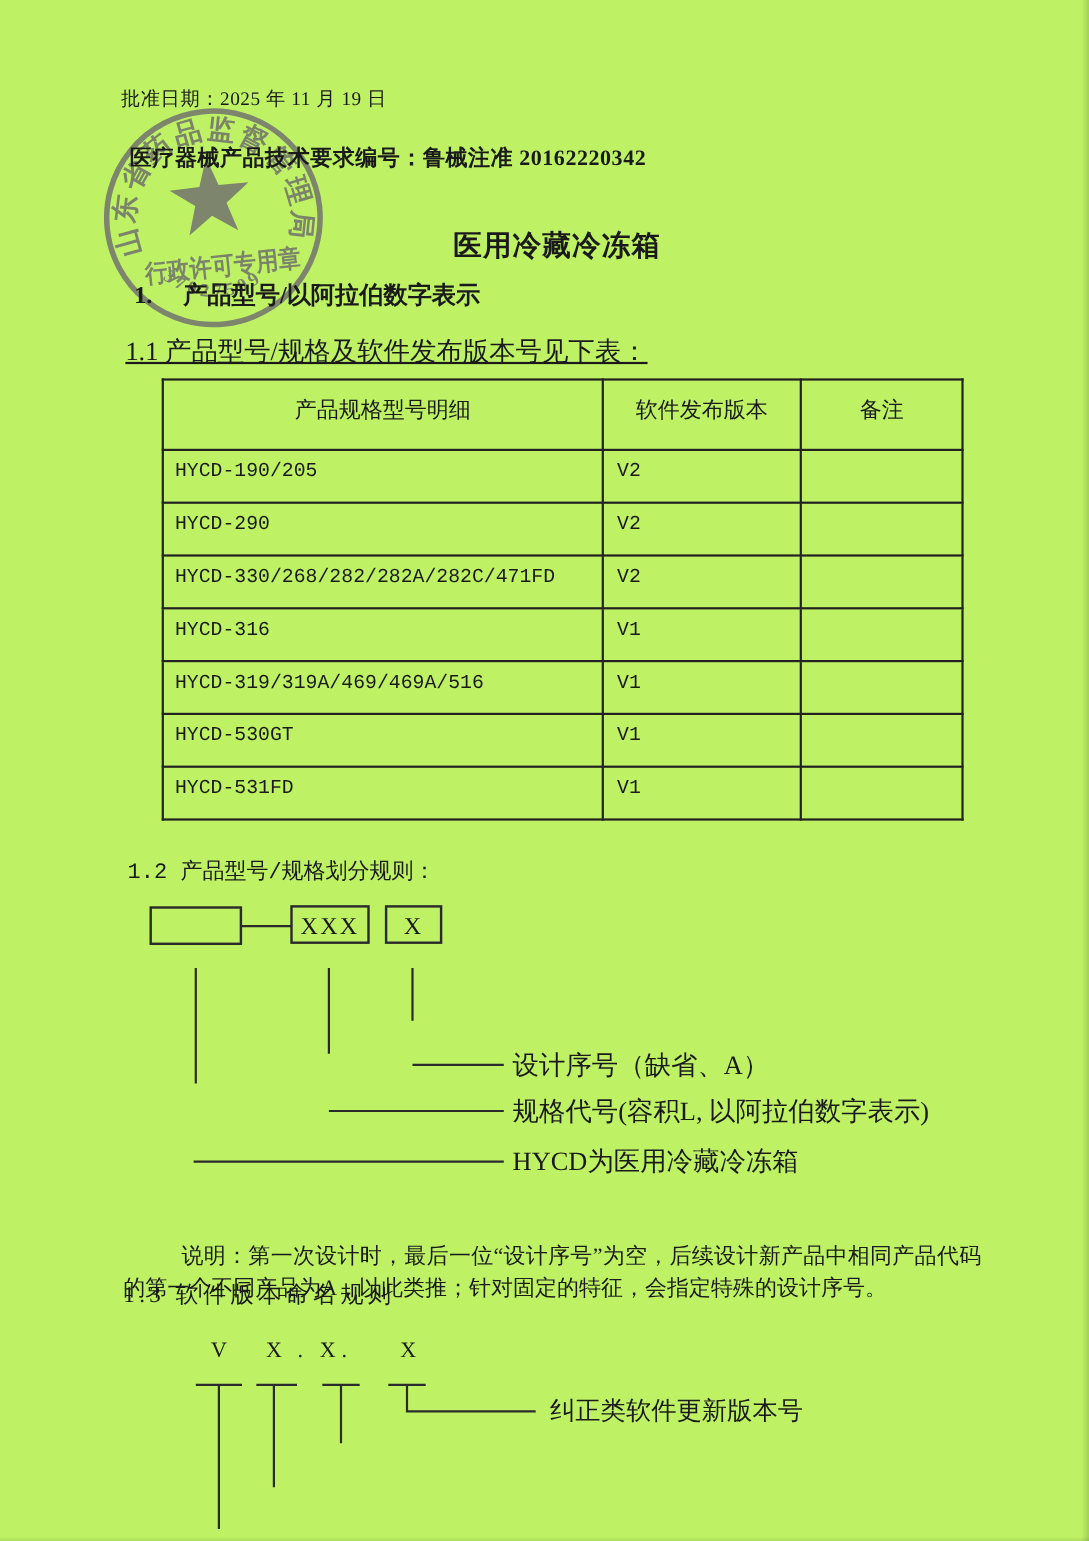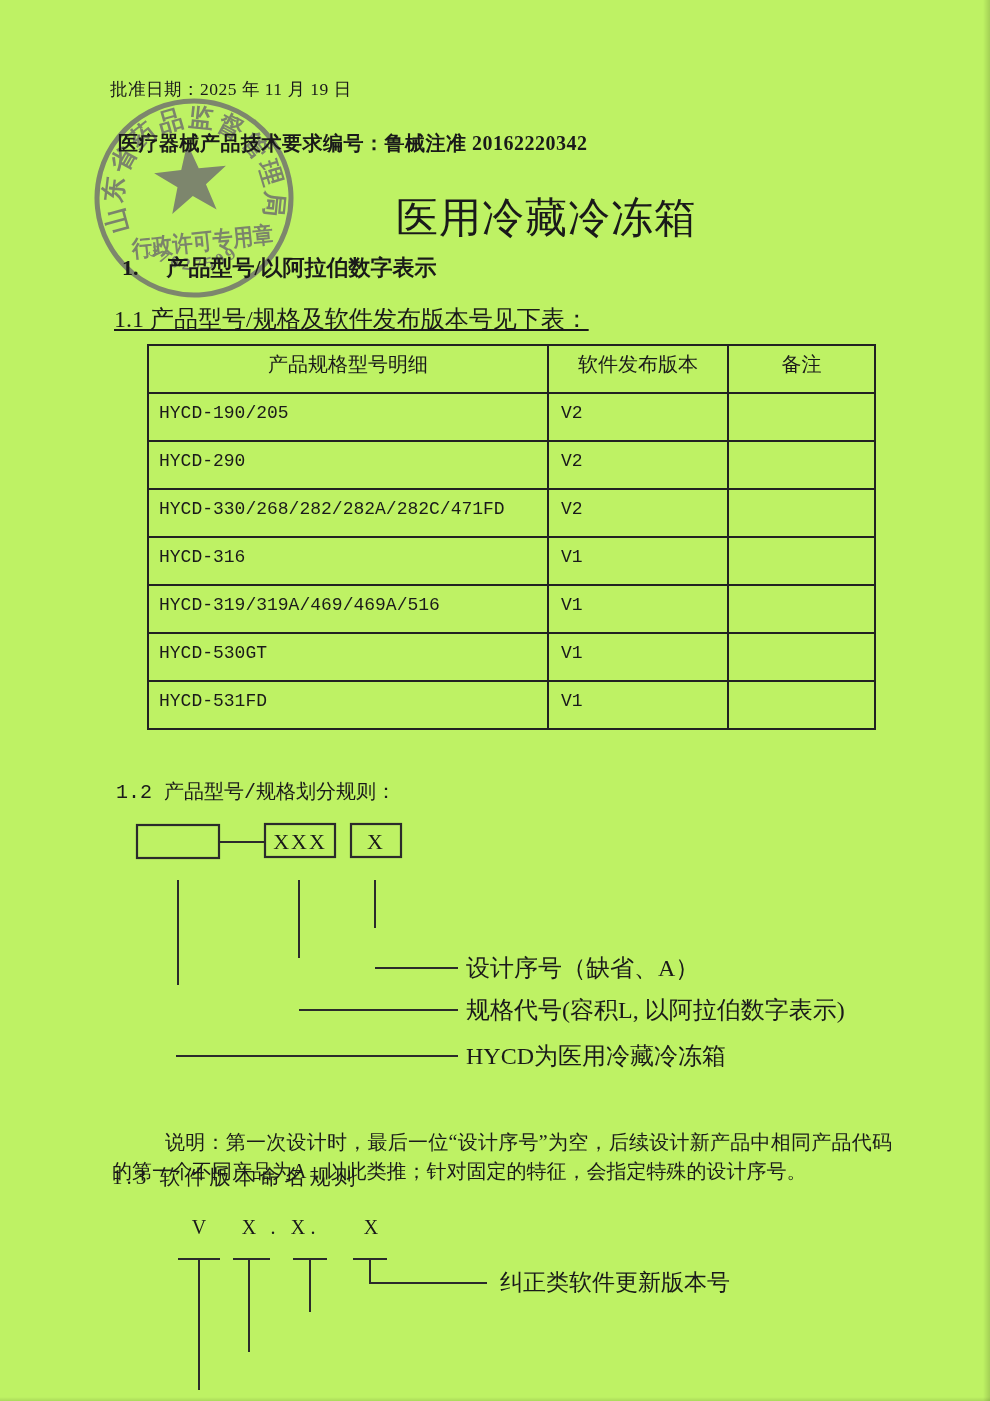--- a/index.html
+++ b/index.html
@@ -11,34 +11,34 @@
   }
   .abs{position:absolute;}
   .edge-right{position:absolute; right:0; top:0; width:7px; height:100%;
     background:linear-gradient(to right,rgba(0,0,0,0),rgba(0,0,0,.14)); }
   .edge-bottom{position:absolute; left:0; bottom:0; width:100%; height:4px;
     background:linear-gradient(to bottom,rgba(0,0,0,0),rgba(0,0,0,.10)); }
 
   .approval{left:110px; top:77px; font-size:17.5px; letter-spacing:.5px;}
   .docnum{left:118px; top:130px; font-size:20px; font-weight:bold; letter-spacing:.5px;}
   .restrict{left:107px; top:160px; font-size:19px; line-height:21px; color:#303030;}
-  .title{left:396px; top:190px; font-size:42px; font-weight:normal; letter-spacing:1px; margin:0;}
+  .title{left:396px; top:190px; font-size:26px; font-weight:bold; letter-spacing:1px; margin:16px;}
 
   .stamp{left:88px; top:92px; width:212px; height:212px; opacity:.82;}
   .seal-ink{stroke:#6f6f6f; fill:none;}
   .seal-text{fill:#6d6d6d; font-family:"Liberation Serif","DejaVu Serif",serif; font-weight:bold;}
 
   .h1sec{left:122px; top:253px; font-size:22px; font-weight:bold;}
   .h1sec .gap{display:inline-block; width:28px;}
   .s11{left:114px; top:303px; font-size:24px;text-decoration:underline;}
 
   table.spec{position:absolute; left:147px; top:344px; width:727px;
     border-collapse:collapse; table-layout:fixed;}
   table.spec th, table.spec td{border:2px solid #222; box-sizing:border-box;}
-  table.spec th{height:48px; font-size:20px; font-weight:normal;
+  table.spec th{height:64px; font-size:20px; font-weight:normal;
     text-align:center; vertical-align:middle; padding:0 0 10px 0;}
   table.spec td{height:48px; vertical-align:middle; padding:0 0 8px 10px;
     font-family:"Liberation Mono","DejaVu Sans Mono",monospace; font-size:18px;}
   table.spec td.version{padding-left:12px;}
 
   .s12{left:116px; top:778px; font-size:20px;font-family:Liberation Mono, monospace;}
   .diagram1{left:130px; top:815px; width:775px; height:270px;}
   .diagram2{left:150px; top:1212px; width:700px; height:189px;}
   .dline{stroke:#2b2b2b; stroke-width:2; fill:none;}
   .dbox{stroke:#2b2b2b; stroke-width:2.2; fill:none;}

